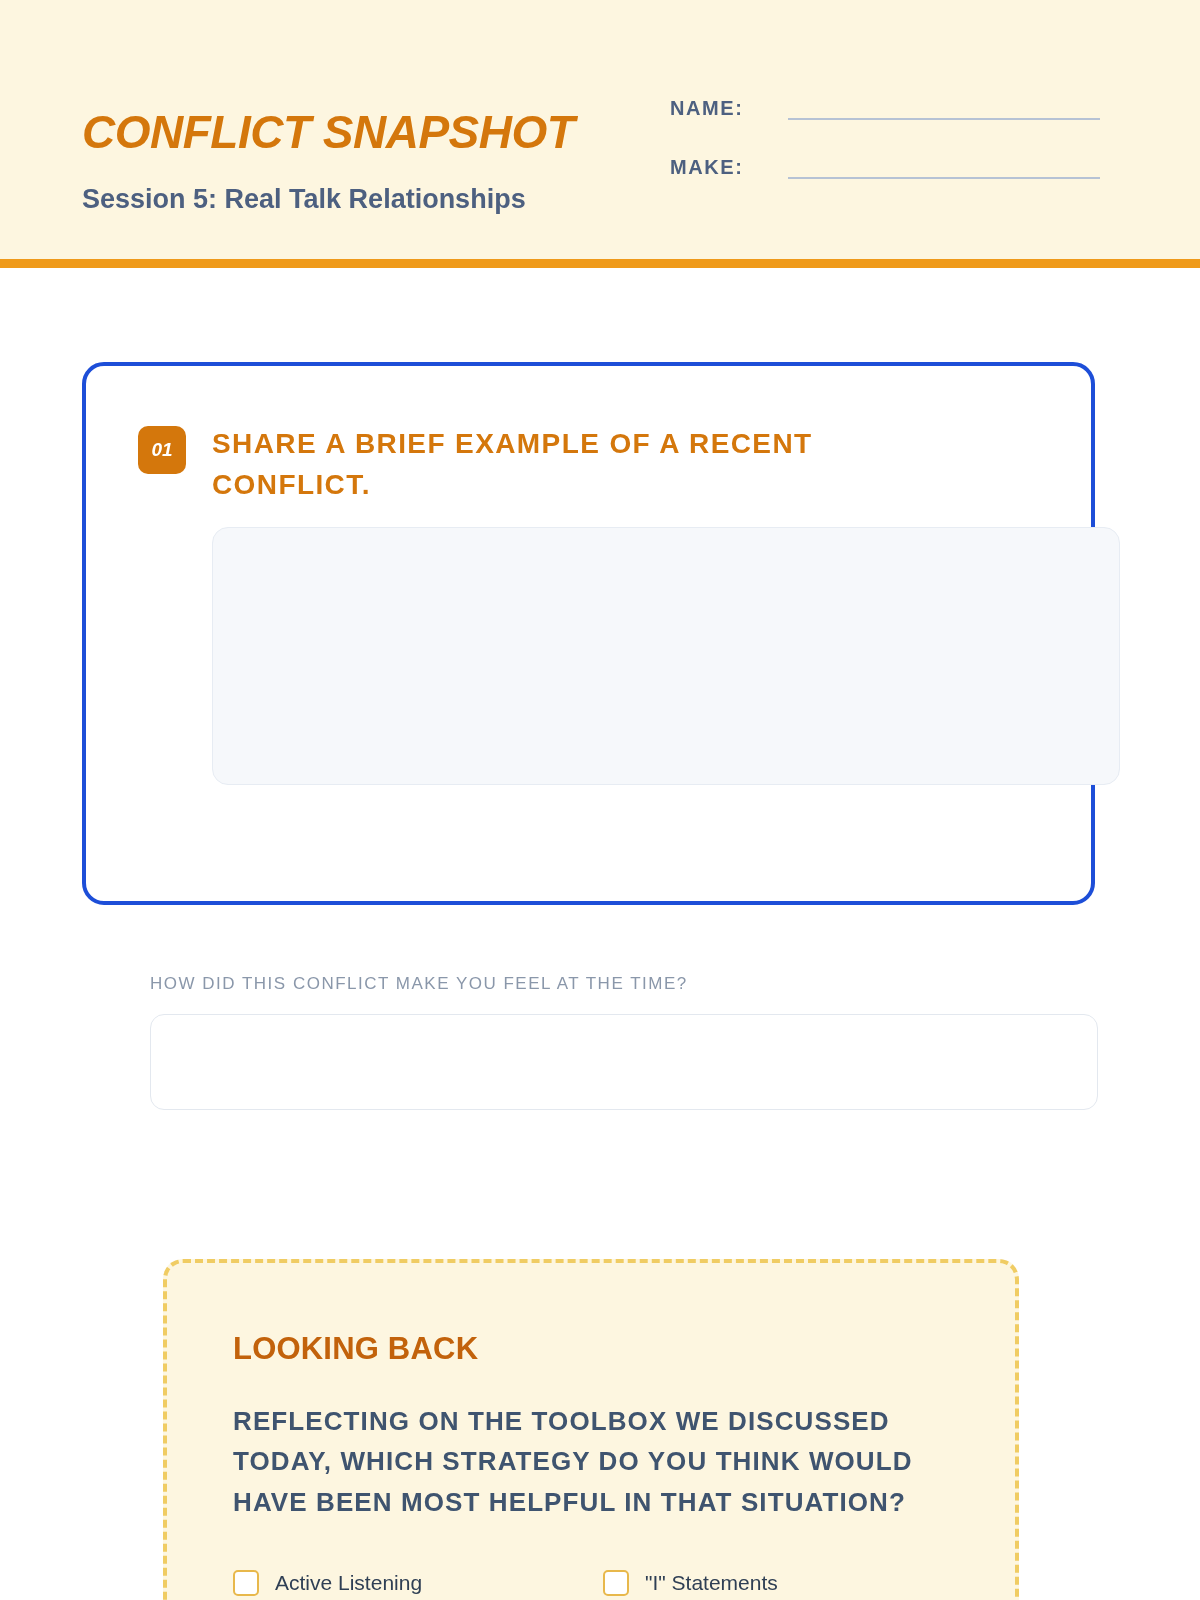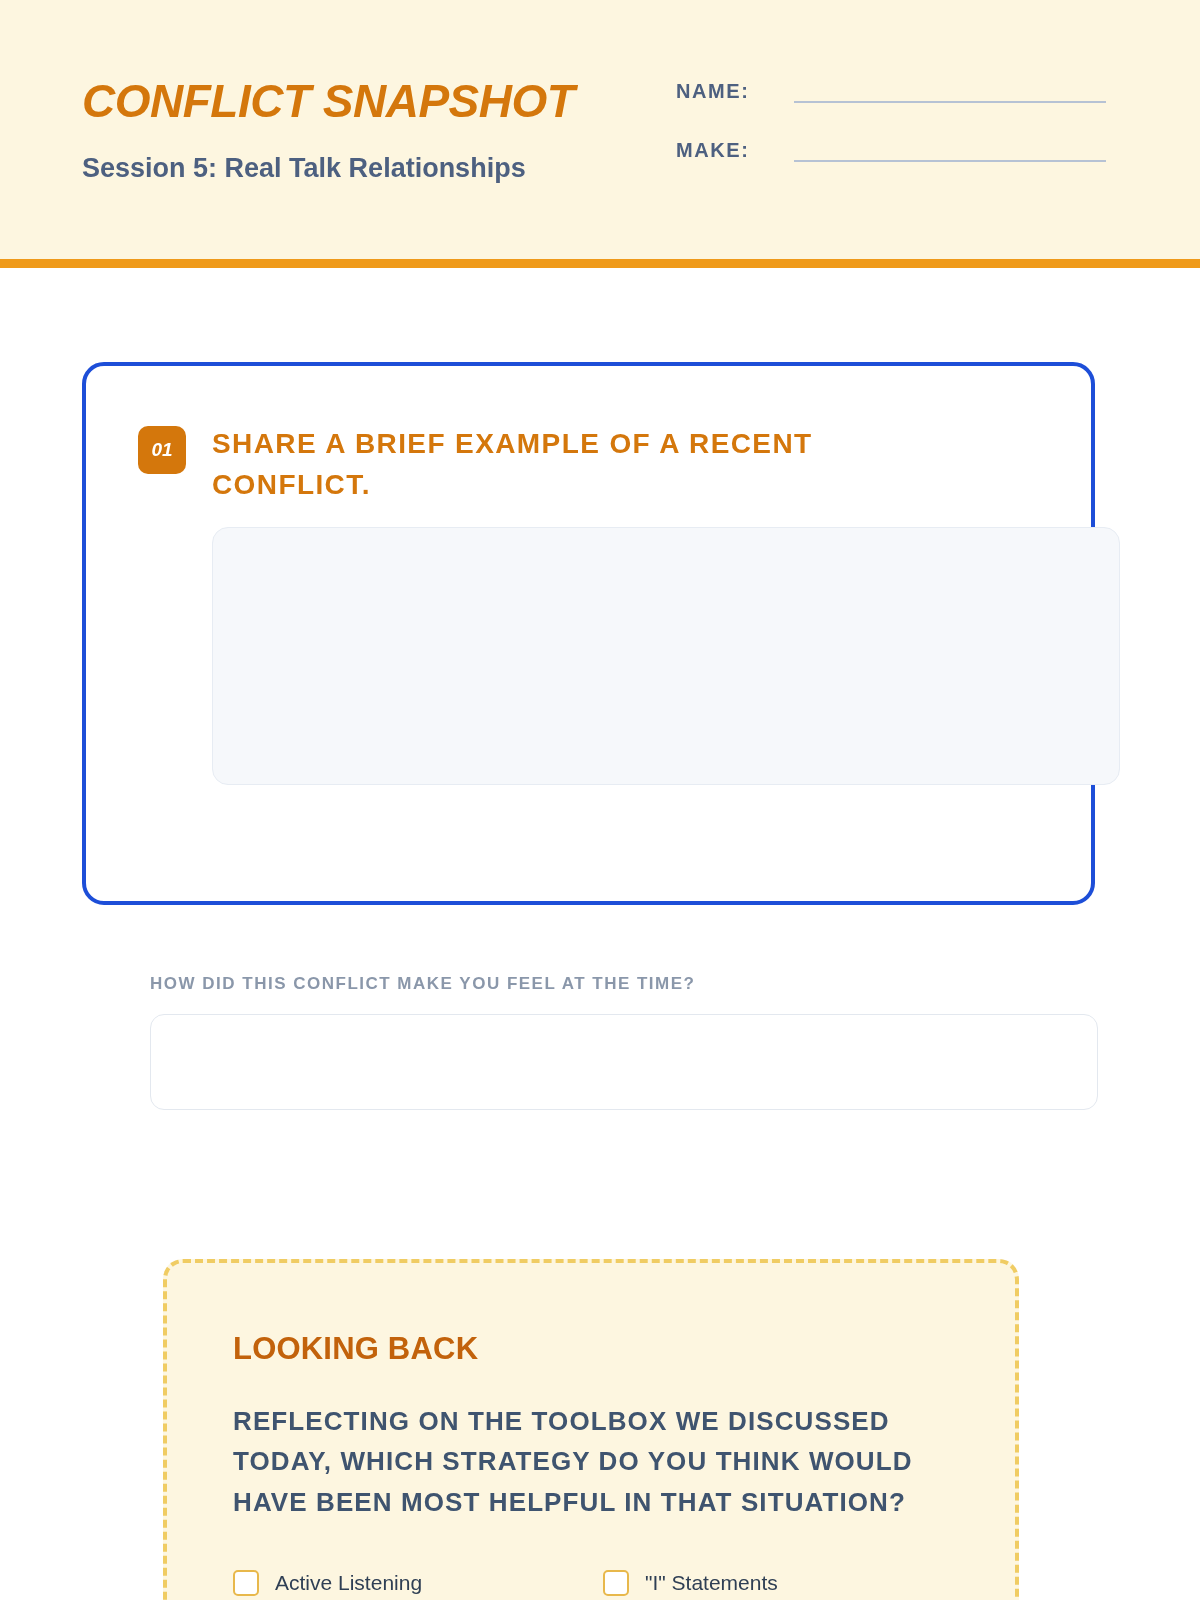--- a/index.html
+++ b/index.html
@@ -18,22 +18,21 @@
   
   .header {
     background: #fdf6e0;
     height: 268px;
     box-sizing: border-box;
     position: relative;
   }
   .header-inner {
     padding: 78px 0 0 82px;
     display: flex;
-    align-items: flex-start;
-    gap: 6px;
+    align-items: flex-end;
   }
   .title-block {
     width: 600px;
   }
   .doc-title {
     font-size: 46px;
     font-weight: bold;
     font-style: italic;
     color: #d4770c;
     letter-spacing: -0.5px;
@@ -43,21 +42,21 @@
   }
   .doc-subtitle {
     font-size: 27px;
     font-weight: bold;
     color: #4d6080;
     margin: 30px 0 0 0;
     line-height: 1.1;
   }
   .meta-block {
     margin-left: -12px;
-    margin-top: 2px;
+    margin-top: 19px;
   }
   .meta-row {
     display: flex;
     align-items: flex-end;
     margin-bottom: 36px;
   }
   .meta-label {
     font-size: 20px;
     font-weight: bold;
     color: #4d6080;
@@ -136,21 +135,21 @@
     border-radius: 16px;
     box-sizing: border-box;
   }
 
   
   .feel-label {
     position: absolute;
     left: 150px;
     top: 974px;
     font-size: 17px;
-    font-weight: bold;
+    font-weight: normal;
     letter-spacing: 1.5px;
     color: #8a97aa;
     text-transform: uppercase;
   }
   .feel-input {
     position: absolute;
     left: 150px;
     top: 1014px;
     width: 948px;
     height: 96px;

